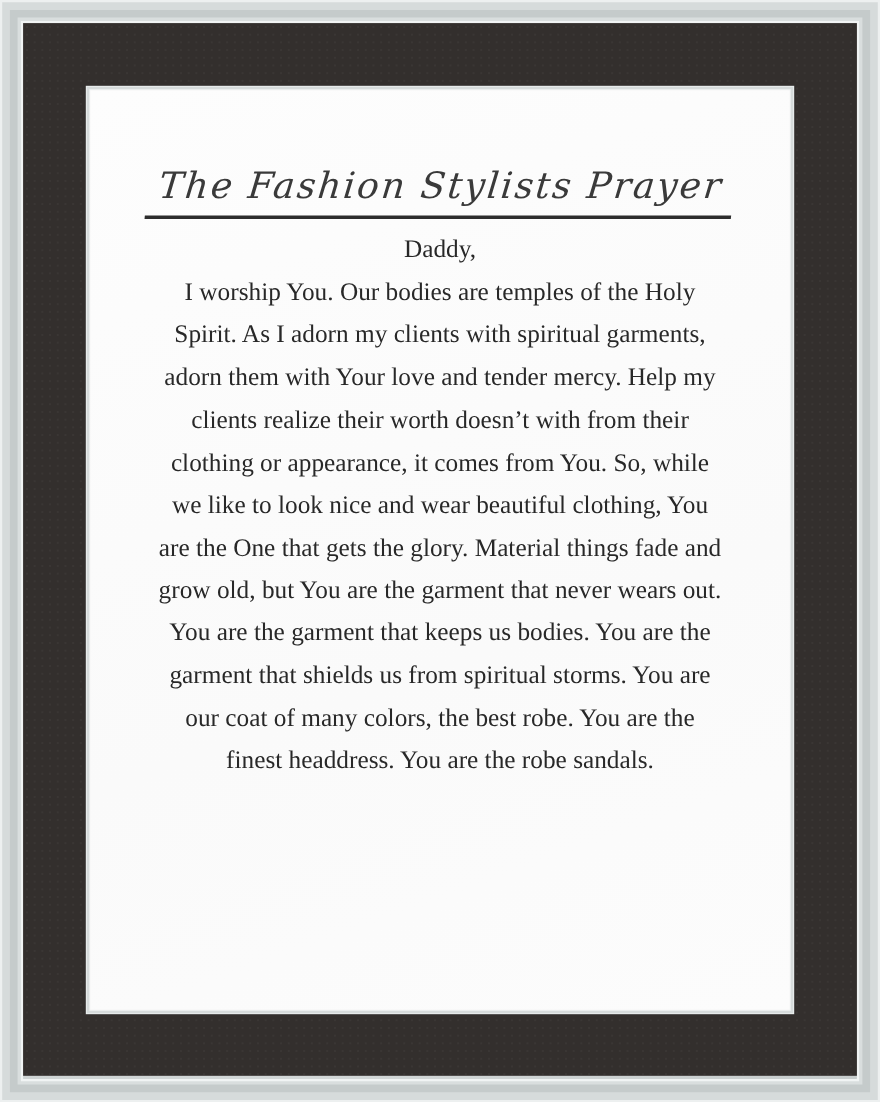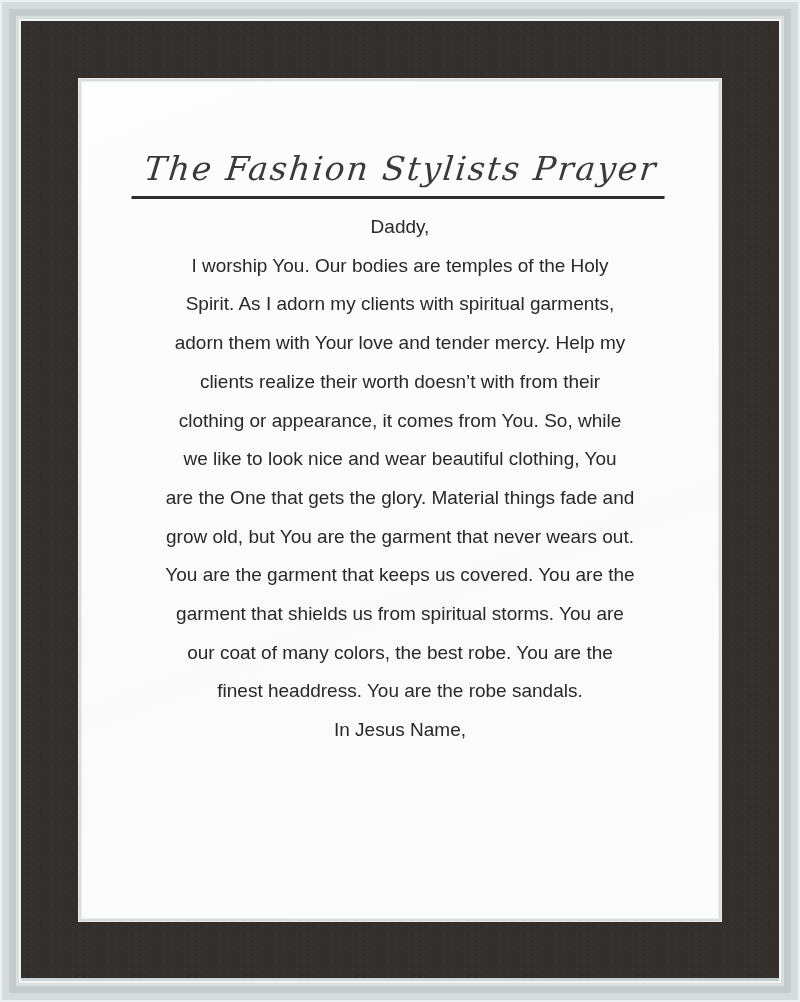--- a/index.html
+++ b/index.html
@@ -56,22 +56,22 @@
     letter-spacing: 2px;
     color: #3a3a3a;
     border-bottom: 3px solid #2d2d2d;
     padding: 0 10px 8px 10px;
     transform: skewX(-6deg);
   }
 
   
   .prayer {
     margin-top: 9px;
-    font-family: Liberation Sans, sans-serif;
-    font-size: 19px;
+    font-family: Liberation Serif, serif;
+    font-size: 23px;
     color: #282828;
   }
   .prayer .line {
     line-height: 38.7px;
     white-space: nowrap;
   }
 </style>
 </head>
 <body>
 
@@ -84,22 +84,21 @@
       <div class="prayer">
         <div class="line">Daddy,</div>
         <div class="line">I worship You. Our bodies are temples of the Holy</div>
         <div class="line">Spirit. As I adorn my clients with spiritual garments,</div>
         <div class="line">adorn them with Your love and tender mercy. Help my</div>
         <div class="line">clients realize their worth doesn’t with from their</div>
         <div class="line">clothing or appearance, it comes from You. So, while</div>
         <div class="line">we like to look nice and wear beautiful clothing, You</div>
         <div class="line">are the One that gets the glory. Material things fade and</div>
         <div class="line">grow old, but You are the garment that never wears out.</div>
-        <div class="line">You are the garment that keeps us covered. You are the</div>
+        <div class="line">You are the garment that keeps us bodies. You are the</div>
         <div class="line">garment that shields us from spiritual storms. You are</div>
         <div class="line">our coat of many colors, the best robe. You are the</div>
         <div class="line">finest headdress. You are the robe sandals.</div>
-        <div class="line">In Jesus Name,</div>
       </div>
 
     </div>
   </div>
 </div>
 
 </body></html>

